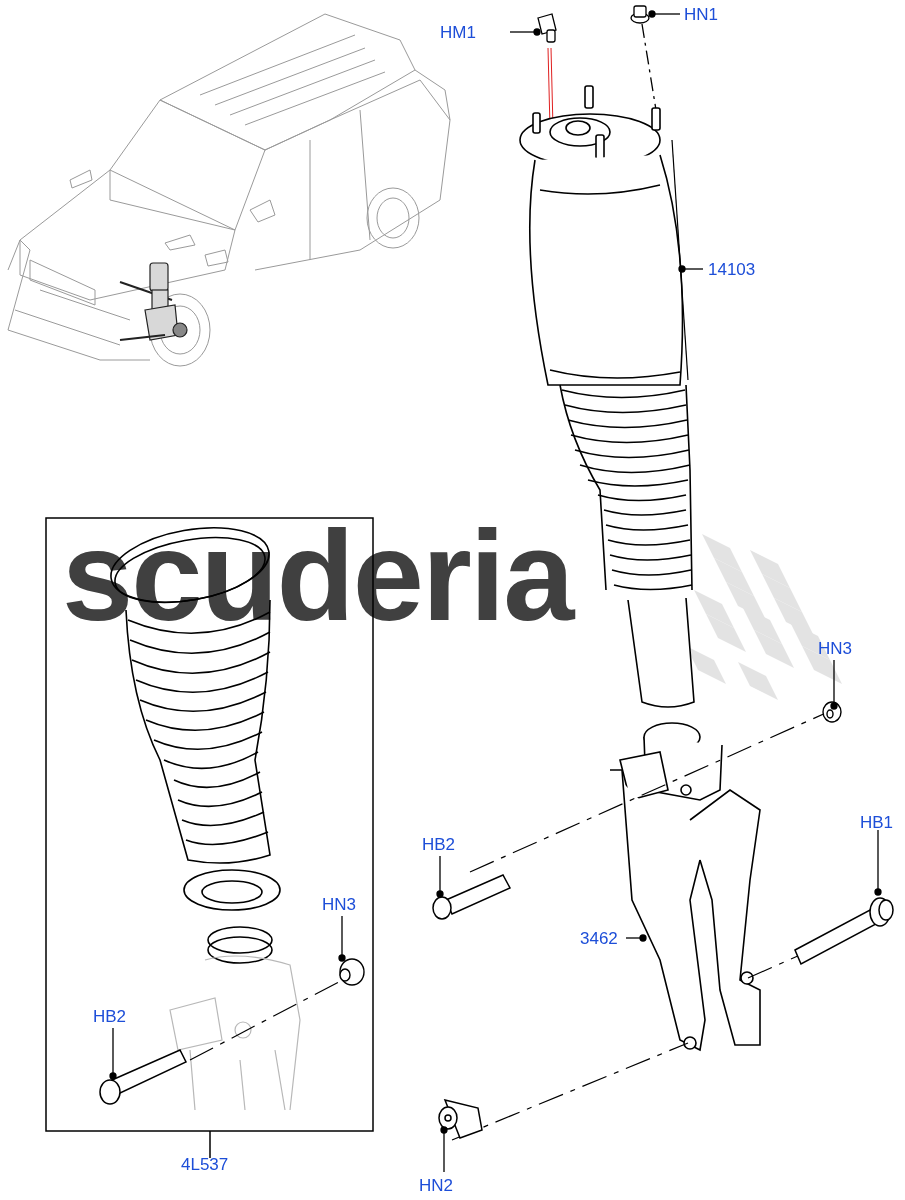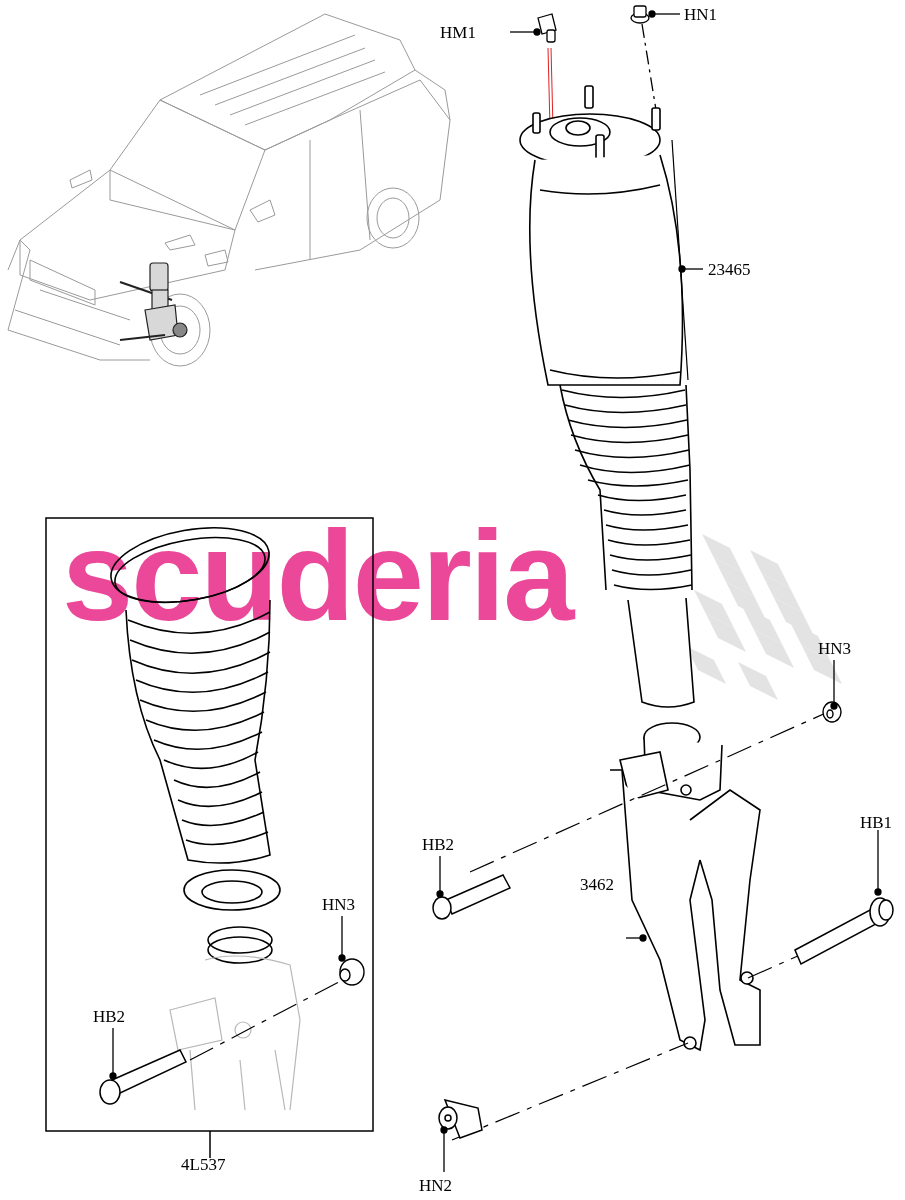--- a/index.html
+++ b/index.html
@@ -2,26 +2,26 @@
 <html><head>
 <meta charset="utf-8">
 <style>
   html, body { margin: 0; padding: 0; background: #ffffff; }
   #stage {
     position: relative; width: 905px; height: 1200px; overflow: hidden;
     background: #ffffff; font-family: "Liberation Sans", sans-serif;
   }
   svg.layer { position: absolute; left: 0; top: 0; }
   .callout {
-    position: absolute; color: #000000; font-size: 17px; line-height: 1;
-    font-family: Liberation Serif, serif; white-space: nowrap; text-align: right;
+    position: absolute; color: #1d4ed8; font-size: 17px; line-height: 1;
+    font-family: Liberation Sans, sans-serif; white-space: nowrap; text-align: right;
   }
   .wm-big {
     position: absolute; left: 62px; top: 512px; font-size: 128px; font-weight: bold;
-    color: #ec4899; letter-spacing: -2px; font-family: "Liberation Sans", sans-serif;
+    color: #404040; letter-spacing: -2px; font-family: "Liberation Sans", sans-serif;
     line-height: 1;
   }
   .wm-small {
     position: absolute; left: 68px; top: 642px; font-size: 44px; font-weight: bold;
     color: #ececf0; letter-spacing: 42px; font-family: "Liberation Sans", sans-serif;
     line-height: 1;
   }
 </style>
 </head>
 <body>
@@ -245,23 +245,23 @@
         <circle cx="444" cy="1130" r="3"></circle>
       <line x1="342" y1="916" x2="342" y2="958"></line>
         <circle cx="342" cy="958" r="3"></circle>
       <line x1="113" y1="1028" x2="113" y2="1076"></line>
         <circle cx="113" cy="1076" r="3"></circle>
     </g>
   </svg>
 
   <div class="callout" style="left:440px; top:24px;">HM1</div>
   <div class="callout" style="left:684px; top:6px;">HN1</div>
-  <div class="callout" style="left:708px; top:261px;">23465</div>
+  <div class="callout" style="left:708px; top:261px;">14103</div>
   <div class="callout" style="left:818px; top:640px;">HN3</div>
   <div class="callout" style="left:860px; top:814px;">HB1</div>
   <div class="callout" style="left:422px; top:836px;">HB2</div>
-  <div class="callout" style="left:580px; top:876px;">3462</div>
+  <div class="callout" style="left:580px; top:930px;">3462</div>
   <div class="callout" style="left:419px; top:1177px;">HN2</div>
   <div class="callout" style="left:322px; top:896px;">HN3</div>
   <div class="callout" style="left:93px; top:1008px;">HB2</div>
   <div class="callout" style="left:181px; top:1156px;">4L537</div>
 
 </div>
 
 </body></html>

